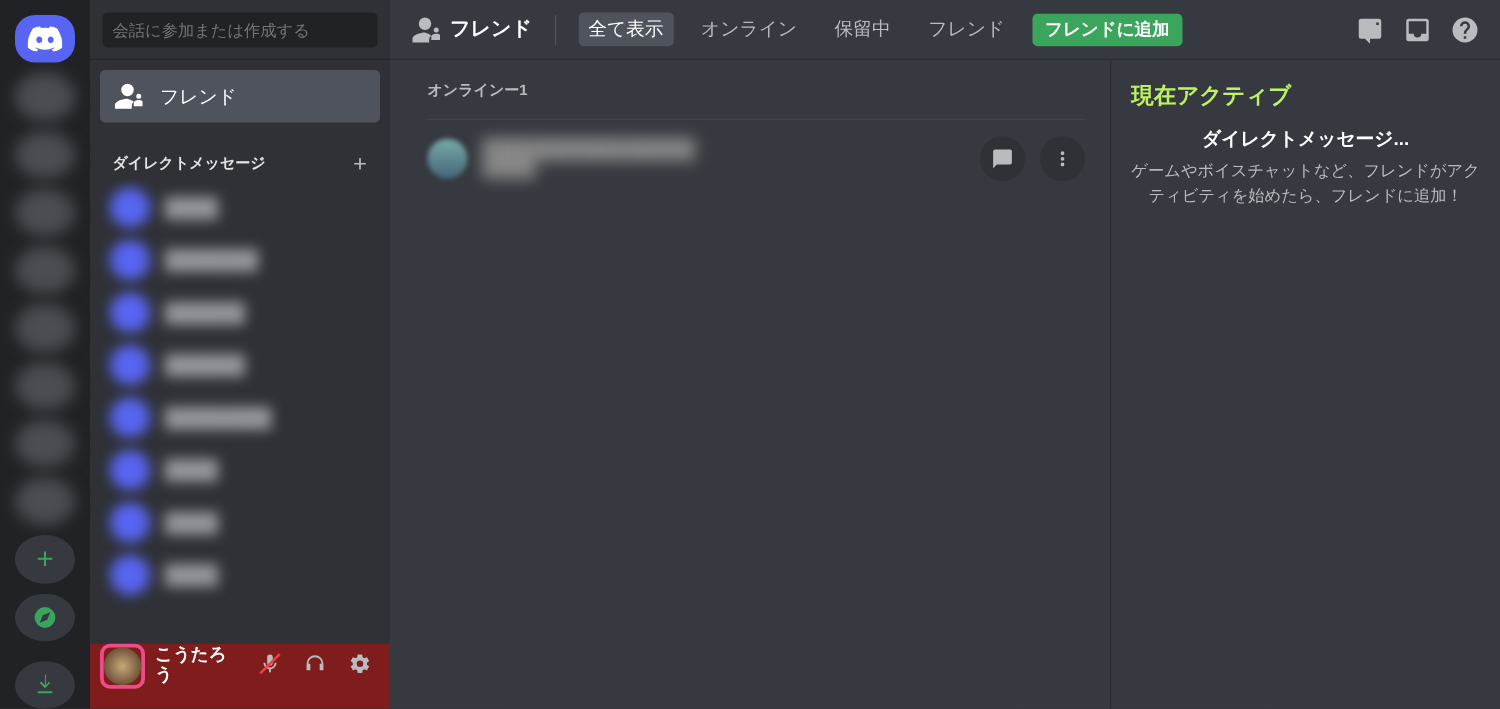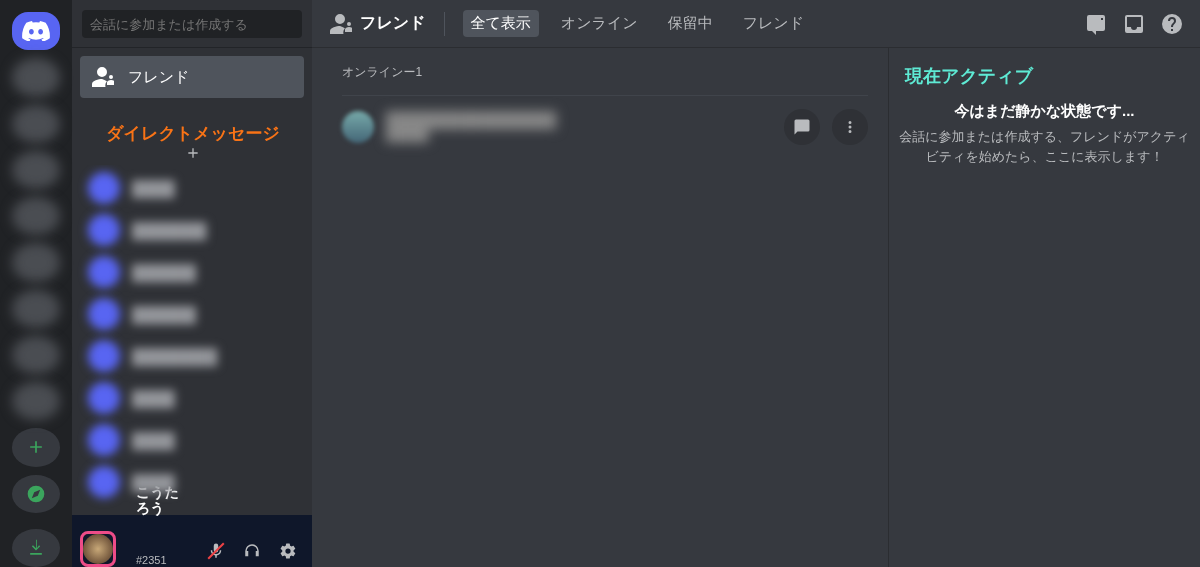--- a/index.html
+++ b/index.html
@@ -15,29 +15,29 @@
   .rail-spacer { flex: 1; }
 
   
   .dm-sidebar { width: 240px; background: #2f3136; display: flex; flex-direction: column; }
   .search-bar { height: 48px; padding: 10px; border-bottom: 1px solid #222428; }
   .search-input { width: 100%; height: 28px; border: none; border-radius: 4px; background: #202225; color: #a3a6aa; font-size: 13px; padding: 0 8px; }
   .sidebar-nav { padding: 8px; }
   .nav-item { display: flex; align-items: center; height: 42px; border-radius: 4px; padding: 0 10px; color: #96989d; font-size: 15px; gap: 14px; cursor: pointer; }
   .nav-item.selected { background: #4f545c; color: #fff; }
   .nav-icon { width: 24px; height: 24px; fill: currentColor; }
-  .dm-header { display: flex; align-items: center; justify-content: space-between; padding: 16px 16px 4px 18px; color: #f97316; font-size: 17px; font-weight: 600; flex-direction: column; }
+  .dm-header { display: flex; align-items: center; justify-content: space-between; padding: 16px 16px 4px 18px; color: #e5e5e5; font-size: 12px; font-weight: 600; }
   .dm-plus { width: 16px; height: 16px; fill: #b9bbbe; cursor: pointer; }
   .dm-list { flex: 1; overflow: hidden; padding: 2px 8px; }
   .dm-item { display: flex; align-items: center; height: 42px; border-radius: 4px; padding: 0 8px; gap: 12px; filter: blur(5px); }
   .dm-avatar { width: 32px; height: 32px; border-radius: 50%; background: #5865f2; }
   .dm-name { font-size: 15px; color: #96989d; }
 
   
-  .user-panel { height: 52px; background: #0f172a; display: flex; align-items: flex-end; padding: 0 8px; gap: 20px; }
+  .user-panel { height: 52px; background: #7f1d1d; display: flex; align-items: flex-start; padding: 0 8px; gap: 8px; }
   .user-avatar-wrap { width: 36px; height: 36px; border: 3px solid #ed4c88; border-radius: 8px; display: flex; align-items: center; justify-content: center; }
   .user-avatar { width: 30px; height: 30px; border-radius: 50%; background: radial-gradient(circle,#c8a878,#4a3020); }
   .user-info { display: flex; flex-direction: column; line-height: 1.15; flex: 1; }
   .user-name { font-size: 14px; color: #fff; font-weight: 600; }
   .user-tag { font-size: 11px; color: #b9bbbe; margin-top: 38px; }
   .user-actions { display: flex; gap: 4px; }
   .user-action-btn { width: 32px; height: 32px; display: flex; align-items: center; justify-content: center; cursor: pointer; }
   .user-action-btn svg { width: 18px; height: 18px; fill: #b9bbbe; }
   .muted { position: relative; }
   .muted::after { content: ""; position: absolute; width: 22px; height: 2px; background: #ed4245; transform: rotate(-45deg); }
@@ -49,31 +49,31 @@
   .tb-title { font-size: 16px; font-weight: 700; color: #fff; }
   .tb-divider { width: 1px; height: 24px; background: #4f545c; margin: 0 4px; }
   .tb-tab { font-size: 15px; color: #b9bbbe; padding: 4px 8px; border-radius: 4px; cursor: pointer; }
   .tb-tab.active { background: #4f545c; color: #fff; }
   .tb-add { background: #3ba55d; color: #fff; font-size: 14px; font-weight: 600; padding: 4px 10px; border-radius: 4px; cursor: pointer; }
   .tb-spacer { flex: 1; }
   .tb-icon { width: 24px; height: 24px; fill: #b9bbbe; cursor: pointer; }
 
   .content-row { flex: 1; display: flex; }
   .friends-col { flex: 1; padding: 16px 20px 16px 30px; }
-  .online-count { font-size: 12px; color: #b9bbbe; font-weight: 400; margin-bottom: 14px; }
+  .online-count { font-size: 12px; color: #b9bbbe; font-weight: 700; margin-bottom: 14px; }
   .friend-row { display: flex; align-items: center; height: 62px; border-top: 1px solid #40444b; gap: 12px; }
   .friend-avatar { width: 32px; height: 32px; border-radius: 50%; background: linear-gradient(#7aa,#467); filter: blur(2px); }
   .friend-text { flex: 1; filter: blur(6px); color: #888; }
   .friend-main { font-size: 15px; font-weight: 700; }
   .friend-sub { font-size: 12px; }
   .friend-action { width: 36px; height: 36px; border-radius: 50%; background: #2f3136; display: flex; align-items: center; justify-content: center; cursor: pointer; }
   .friend-action svg { width: 18px; height: 18px; fill: #b9bbbe; }
 
   .activity-col { width: 312px; border-left: 1px solid #2b2d31; padding: 16px 10px; }
-  .activity-header { font-size: 18px; font-weight: 700; color: #5eead4; margin: 0 6px 14px 6px; }
+  .activity-header { font-size: 18px; font-weight: 700; color: #bef264; margin: 0 6px 14px 6px; }
   .activity-empty-title { font-size: 15px; font-weight: 700; color: #fff; text-align: center; margin-bottom: 6px; }
   .activity-empty-desc { font-size: 13px; color: #b9bbbe; text-align: center; line-height: 1.5; }
 </style>
 </head>
 <body>
 
 <div class="server-rail">
   <div class="server-icon home">
     <svg class="discord-logo" viewBox="0 0 28 20">
         <path d="M23.7 1.7A23 23 0 0 0 18 0l-.7 1.4a21 21 0 0 0-6.6 0L10 0A23 23 0 0 0 4.3 1.7 24 24 0 0 0 .2 17.2a23 23 0 0 0 7 3.5l1.4-2.3c-.8-.3-1.5-.6-2.2-1l.5-.4a16 16 0 0 0 14.2 0l.5.4c-.7.4-1.4.7-2.2 1l1.4 2.3a23 23 0 0 0 7-3.5A24 24 0 0 0 23.7 1.7ZM9.4 13.5c-1.3 0-2.4-1.2-2.4-2.7s1-2.7 2.4-2.7 2.4 1.2 2.4 2.7-1.1 2.7-2.4 2.7Zm9.2 0c-1.3 0-2.4-1.2-2.4-2.7s1-2.7 2.4-2.7 2.4 1.2 2.4 2.7-1 2.7-2.4 2.7Z"></path>
@@ -192,20 +192,21 @@
       <svg class="nav-icon" style="fill:#b9bbbe" viewBox="0 0 24 24">
           <path d="M12 12a5 5 0 1 0-5-5 5 5 0 0 0 5 5m0 2c-3.3 0-10 1.7-10 5v3h13.5a6.5 6.5 0 0 1 1.4-5.8A19 19 0 0 0 12 14m9 0a2 2 0 1 0-2-2 2 2 0 0 0 2 2m0 1c-2 0-4 1-4 2.5V20h8v-2.5c0-1.5-2-2.5-4-2.5"></path>
         </svg>
       <span class="tb-title">フレンド</span>
     </div>
     <div class="tb-divider"></div>
     <div class="tb-tab active">全て表示</div>
     <div class="tb-tab">オンライン</div>
     <div class="tb-tab">保留中</div>
     <div class="tb-tab">フレンド</div>
+    <div class="tb-add">フレンドに追加</div>
     <div class="tb-spacer"></div>
     <svg class="tb-icon" viewBox="0 0 24 24">
         <path d="M19 3H5a2 2 0 0 0-2 2v12a2 2 0 0 0 2 2h3l4 4v-4h7a2 2 0 0 0 2-2V5a2 2 0 0 0-2-2M17 6h2v2h-2V6z"></path>
       </svg>
     <svg class="tb-icon" viewBox="0 0 24 24">
         <path d="M19 3H5a2 2 0 0 0-2 2v14a2 2 0 0 0 2 2h14a2 2 0 0 0 2-2V5a2 2 0 0 0-2-2m0 12h-4a3 3 0 0 1-6 0H5V5h14Z"></path>
       </svg>
     <svg class="tb-icon" viewBox="0 0 24 24">
         <path d="M12 2a10 10 0 1 0 10 10A10 10 0 0 0 12 2m1 17h-2v-2h2Zm2.1-7.7-.9.9A3.4 3.4 0 0 0 13 15h-2v-.5a4 4 0 0 1 1.2-2.8l1.2-1.3A1.9 1.9 0 0 0 14 9a2 2 0 0 0-4 0H8a4 4 0 0 1 8 0 3.2 3.2 0 0 1-.9 2.3"></path>
       </svg>
@@ -228,17 +229,17 @@
         <div class="friend-action">
           <svg viewBox="0 0 24 24">
               <path d="M12 8a2 2 0 1 0-2-2 2 2 0 0 0 2 2m0 2a2 2 0 1 0 2 2 2 2 0 0 0-2-2m0 6a2 2 0 1 0 2 2 2 2 0 0 0-2-2"></path>
             </svg>
         </div>
       </div>
     </div>
 
     <div class="activity-col">
       <div class="activity-header">現在アクティブ</div>
-      <div class="activity-empty-title">今はまだ静かな状態です...</div>
-      <div class="activity-empty-desc">会話に参加または作成する、フレンドがアクティビティを始めたら、ここに表示します！</div>
+      <div class="activity-empty-title">ダイレクトメッセージ...</div>
+      <div class="activity-empty-desc">ゲームやボイスチャットなど、フレンドがアクティビティを始めたら、フレンドに追加！</div>
     </div>
   </div>
 </div>
 
 </body></html>

